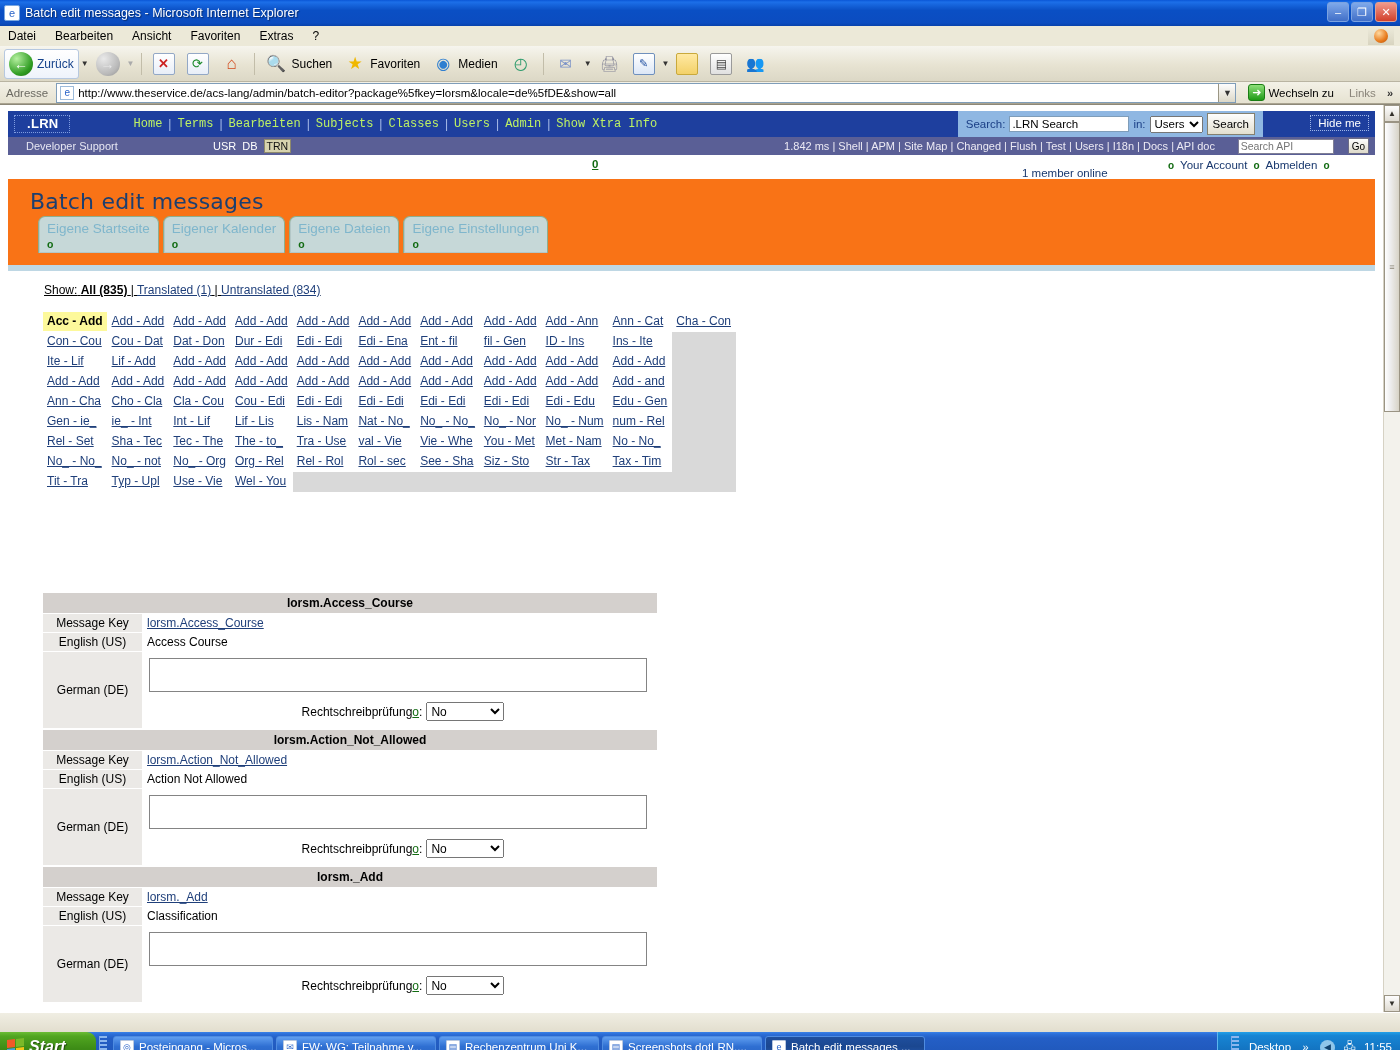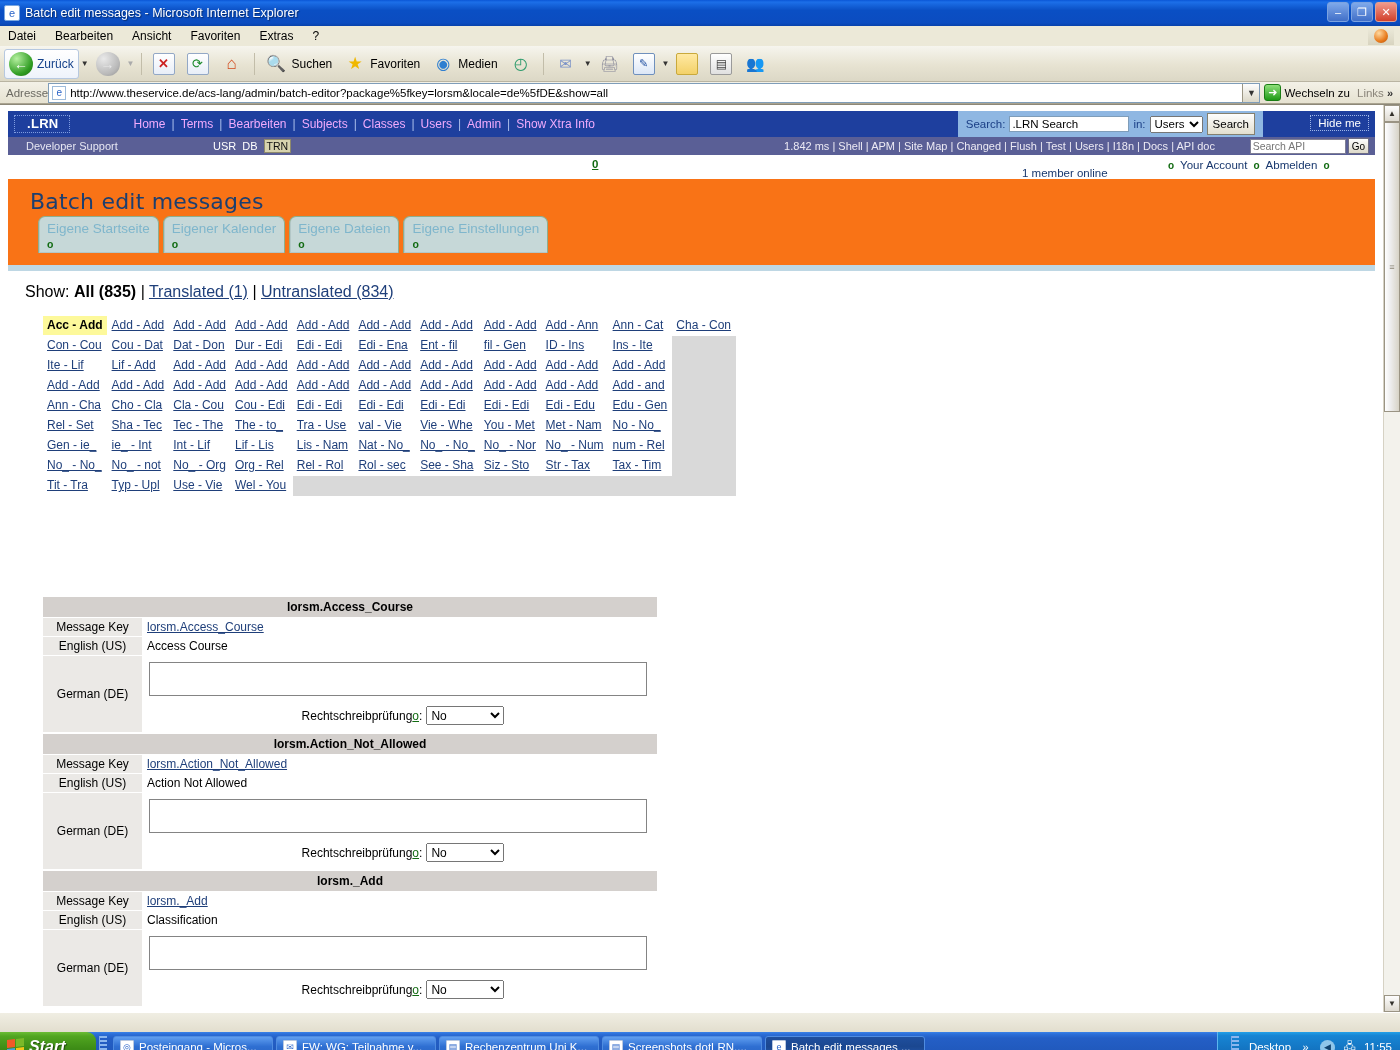--- a/index.html
+++ b/index.html
@@ -74,21 +74,21 @@
   .sq.mail{color:#7d94c8;font-size:15px;}
   .sq.print{color:#8a8a9a;font-size:15px;}
   .sq.edit{background:linear-gradient(180deg,#fff,#dce7f7);border:1px solid #6f90bd;color:#2b58a6;font-size:11px;}
   .sq.note{background:linear-gradient(180deg,#ffe9a3,#f3d169);border:1px solid #c9a93c;}
   .sq.msgr{background:linear-gradient(180deg,#fff,#e0e0e0);border:1px solid #9a9a9a;color:#444;font-size:12px;}
   .sq.ppl{color:#3f7fc4;font-size:15px;}
 
   
   .addrbar{
     height:22px;background:linear-gradient(180deg,#f3f1e7,#e6e2d1);
-    display:flex;align-items:center;gap:0;padding:0 3px;
+    display:flex;align-items:center;gap:8px;padding:0 3px;
     border-bottom:1px solid #a9a390;
   }
   .addrbar .albl{font-size:11.5px;color:#6b6a62;padding-left:3px;}
   .addrfield{
     flex:1;height:20px;background:#fff;border:1px solid #7f9db9;
     display:flex;align-items:center;gap:4px;padding-left:3px;position:relative;
   }
   .addrfield .favico{width:14px;height:14px;background:#fff;border:1px solid #9dbbdb;
     display:flex;align-items:center;justify-content:center;font-size:10px;color:#2a64c8;}
   .addrfield .url{font-size:11.5px;color:#000;white-space:nowrap;overflow:hidden;}
@@ -116,21 +116,21 @@
   .lrn-outer{padding:6px 8px 0 8px;background:#fff;}
   .navbar{
     height:26px;background:#1e3f9e;display:flex;align-items:center;color:#fff;
     font-size:12px;position:relative;
   }
   .navbar .brand{
     padding:0 10px 0 12px;font-weight:bold;font-size:13px;letter-spacing:.3px;
     border:1px dotted #7f9ce0;margin-left:6px;line-height:16px;
   }
   .navlinks{margin-left:58px;display:flex;gap:0;font-size:12px;}
-  .navlinks a{color:#f0abfc;text-decoration:none;padding:0 6px;}
+  .navlinks a{color:#bef264;text-decoration:none;padding:0 6px;font-family:Liberation Mono, monospace;}
   .navlinks .sep{color:#a9bdea;}
   .searchbox{
     position:absolute;right:112px;top:0;height:26px;background:#8fb7e2;
     display:flex;align-items:center;gap:4px;padding:0 8px;font-size:11.5px;color:#1b3f86;
   }
   .searchbox input{
     height:16px;border:1px solid #7f9db9;font-size:11.5px;padding:0 2px;
     font-family:"Liberation Sans", sans-serif;color:#000;
   }
   .searchbox select{height:17px;font-size:11.5px;font-family:"Liberation Sans", sans-serif;}
@@ -143,21 +143,21 @@
     border:1px dotted #9fb6e8;padding:1px 7px;
   }
   .devbar{
     height:18px;background:#5a5f96;display:flex;align-items:center;color:#fff;
     font-size:11px;position:relative;padding-left:18px;
   }
   .devbar .dsupp{color:#e6e6f2;}
   .devbar .usrdb{position:absolute;left:205px;display:flex;align-items:center;gap:6px;}
   .devbar .trn{background:#d7d3ae;color:#111;border:1px solid #8e8a6c;padding:0 2px;font-size:10.5px;}
   .devbar .right{position:absolute;right:160px;font-size:11px;color:#eceaf4;}
-  .devbar .apisearch{position:absolute;right:6px;top:1px;display:flex;align-items:center;gap:2px;}
+  .devbar .apisearch{position:absolute;right:6px;top:1px;display:flex;align-items:center;gap:14px;}
   .devbar .apisearch input{height:15px;width:96px;font-size:10.5px;border:1px solid #7f7f95;
     font-family:"Liberation Sans", sans-serif;}
   .devbar .apisearch button{height:16px;font-size:10px;padding:0 3px;border:1px solid #6d6d85;
     background:linear-gradient(180deg,#fdfdfd,#ddd9c9);font-family:"Liberation Sans", sans-serif;}
 
   .subbar{
     height:24px;background:#fff;position:relative;font-size:11.5px;
   }
   .subbar .zero{position:absolute;left:584px;top:3px;color:#126b12;text-decoration:underline;font-weight:bold;}
   .subbar .members{position:absolute;left:1014px;top:12px;color:#19386e;}
@@ -176,21 +176,21 @@
   .tabs{display:flex;gap:4px;margin-left:30px;align-items:flex-end;}
   .tab{
     background:#c6d8d8;border:1px solid #8fae8d;border-bottom:none;
     border-radius:7px 7px 0 0;padding:3px 8px 2px 8px;min-width:110px;
     box-shadow:1px -1px 0 #b3c7c7 inset;
   }
   .tab .tlab{font-size:13.5px;color:#7fb6cc;display:block;line-height:18px;}
   .tab .tz{font-size:10.5px;color:#126b12;font-weight:bold;display:block;line-height:13px;}
 
   .content{background:#fff;padding:12px 0 0 0;}
-  .showline{margin-left:17px;font-size:16px;color:#000;}
+  .showline{margin-left:36px;font-size:12px;color:#000;text-decoration:underline;}
   .showline a{color:#1f3f7a;}
   .showline b{font-weight:bold;}
 
   
   .keytable{margin:14px 0 0 34px;border-collapse:collapse;background:#d9d9d9;}
   .keytable td{
     border:1px solid #fff;background:#fff;padding:1px 4px 2px 4px;
     font-size:12px;white-space:nowrap;height:20px;
   }
   .keytable td a{color:#1f3f7a;text-decoration:underline;}
@@ -552,44 +552,44 @@
                 <td><a href="#">Cla - Cou</a></td>
                 <td><a href="#">Cou - Edi</a></td>
                 <td><a href="#">Edi - Edi</a></td>
                 <td><a href="#">Edi - Edi</a></td>
                 <td><a href="#">Edi - Edi</a></td>
                 <td><a href="#">Edi - Edi</a></td>
                 <td><a href="#">Edi - Edu</a></td>
                 <td><a href="#">Edu - Gen</a></td>
               </tr>
               <tr>
+                <td><a href="#">Gen - ie_</a></td>
+                <td><a href="#">ie_ - Int</a></td>
+                <td><a href="#">Int - Lif</a></td>
+                <td><a href="#">Lif - Lis</a></td>
+                <td><a href="#">Lis - Nam</a></td>
+                <td><a href="#">Nat - No_</a></td>
+                <td><a href="#">No_ - No_</a></td>
+                <td><a href="#">No_ - Nor</a></td>
+                <td><a href="#">No_ - Num</a></td>
+                <td><a href="#">num - Rel</a></td>
+              </tr>
+              <tr>
                 <td><a href="#">Rel - Set</a></td>
                 <td><a href="#">Sha - Tec</a></td>
                 <td><a href="#">Tec - The</a></td>
                 <td><a href="#">The - to_</a></td>
                 <td><a href="#">Tra - Use</a></td>
                 <td><a href="#">val - Vie</a></td>
                 <td><a href="#">Vie - Whe</a></td>
                 <td><a href="#">You - Met</a></td>
                 <td><a href="#">Met - Nam</a></td>
                 <td><a href="#">No - No_</a></td>
               </tr>
               <tr>
-                <td><a href="#">Gen - ie_</a></td>
-                <td><a href="#">ie_ - Int</a></td>
-                <td><a href="#">Int - Lif</a></td>
-                <td><a href="#">Lif - Lis</a></td>
-                <td><a href="#">Lis - Nam</a></td>
-                <td><a href="#">Nat - No_</a></td>
-                <td><a href="#">No_ - No_</a></td>
-                <td><a href="#">No_ - Nor</a></td>
-                <td><a href="#">No_ - Num</a></td>
-                <td><a href="#">num - Rel</a></td>
-              </tr>
-              <tr>
                 <td><a href="#">No_ - No_</a></td>
                 <td><a href="#">No_ - not</a></td>
                 <td><a href="#">No_ - Org</a></td>
                 <td><a href="#">Org - Rel</a></td>
                 <td><a href="#">Rel - Rol</a></td>
                 <td><a href="#">Rol - sec</a></td>
                 <td><a href="#">See - Sha</a></td>
                 <td><a href="#">Siz - Sto</a></td>
                 <td><a href="#">Str - Tax</a></td>
                 <td><a href="#">Tax - Tim</a></td>

